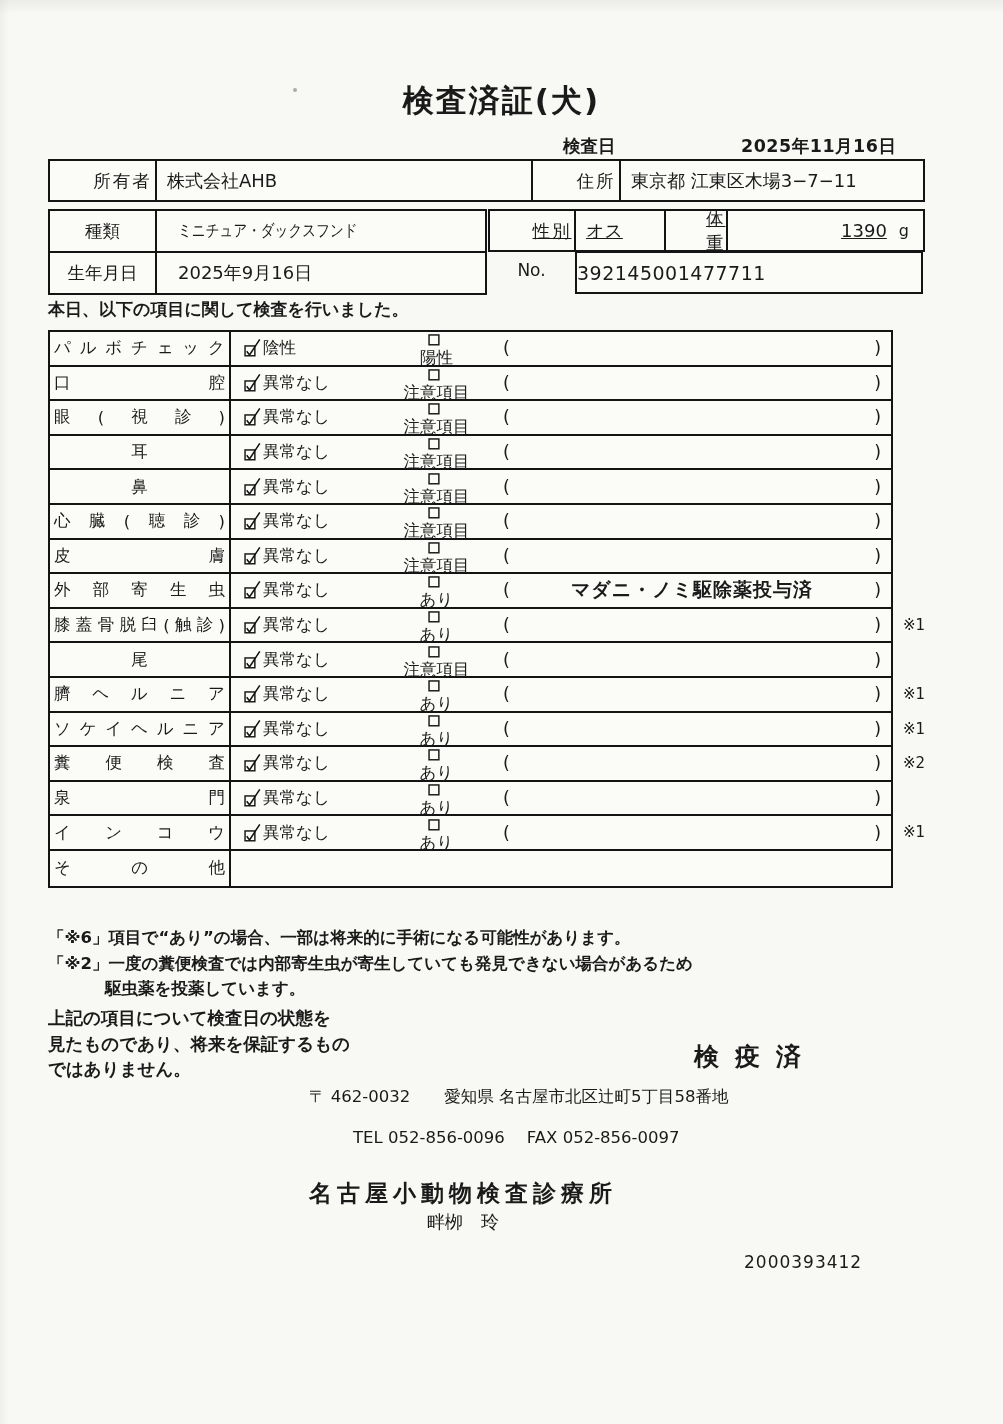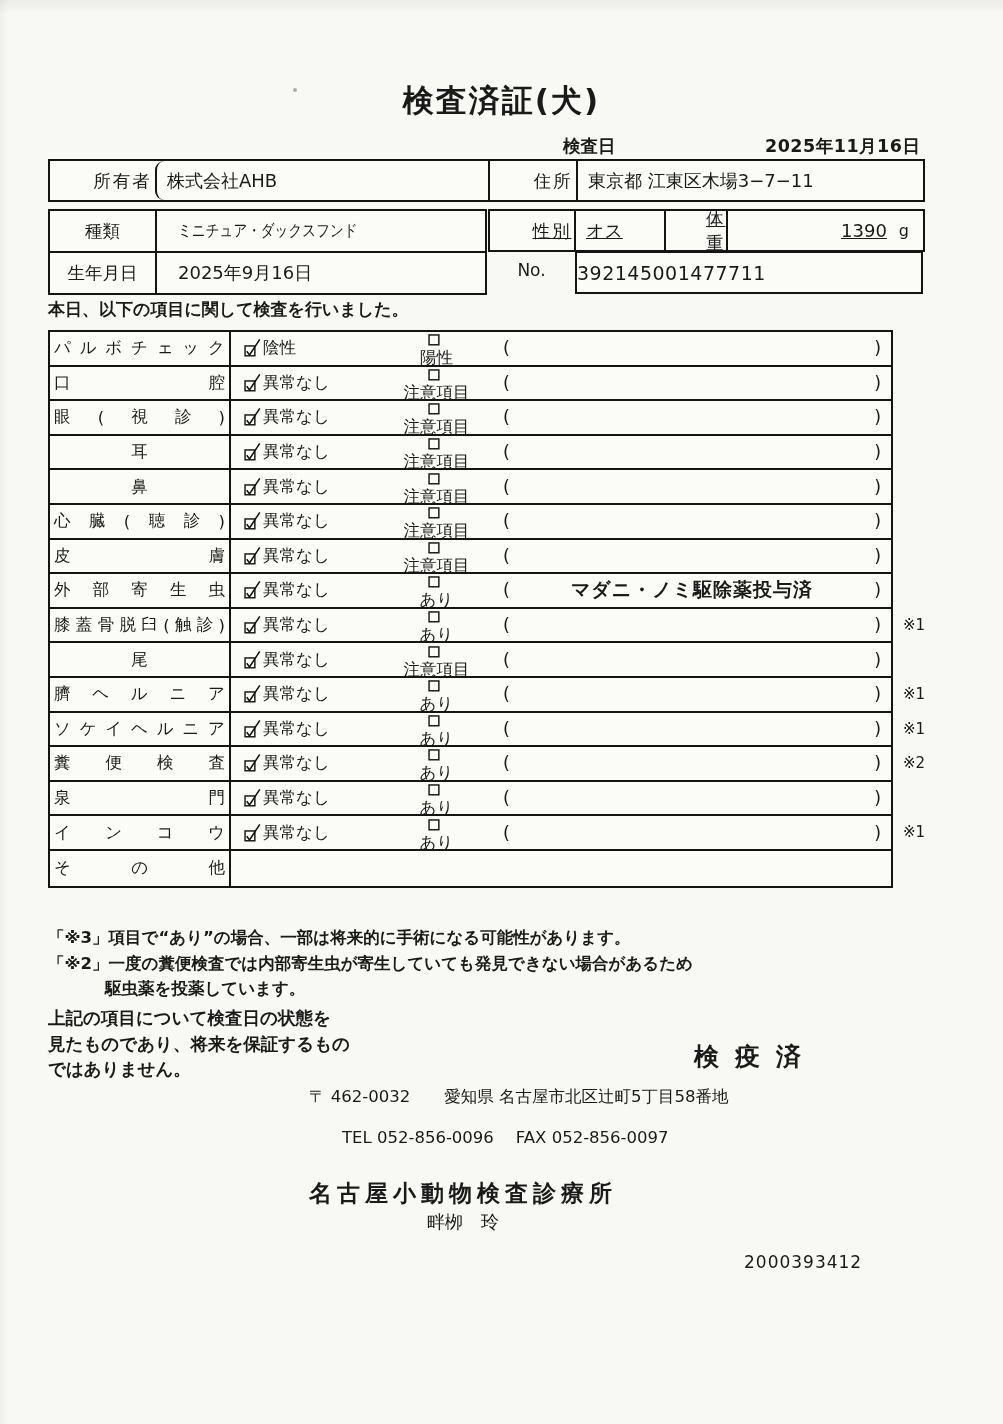--- a/index.html
+++ b/index.html
@@ -21,32 +21,32 @@
   .abs { position:absolute; }
 
   .title {
     top:80px; left:0; width:100%;
     text-align:center;
     font-size:31px; font-weight:700; letter-spacing:2px;
   }
   .scan-dot { top:88px; left:293px; width:4px; height:4px; border-radius:50%; background:#8a8a86; opacity:.7; }
 
   .insp-label { top:134px; left:563px; font-size:17.5px; font-weight:600; }
-  .insp-value { top:134px; left:765px; font-size:17.5px; font-weight:600; letter-spacing:.5px; }
+  .insp-value { top:134px; left:741px; font-size:17.5px; font-weight:600; letter-spacing:.5px; }
 
   
   .owner-table {
     top:159px; left:48px; width:877px; height:43px;
     display:flex; border:2px solid #141414; background:#fbfbf8;
   }
   .cell { display:flex; align-items:center; }
   .cell + .cell { border-left:2px solid #141414; }
   .cell.lab { justify-content:center; font-size:17.5px; font-weight:500; letter-spacing:2px;padding-left:40px; }
   .cell.val { padding-left:10px; font-size:18px; font-weight:500; }
-  .ow-c1 { width:105px; } .ow-c2 { width:333px;border-radius:9px; } .ow-c3 { width:88px; } .ow-c4 { flex:1; }
+  .ow-c1 { width:105px; } .ow-c2 { width:376px; } .ow-c3 { width:88px; } .ow-c4 { flex:1; }
 
   
   .pet-left {
     top:209px; left:48px; width:439px; height:86px;
     border:2px solid #141414; background:#fbfbf8;
     display:flex; flex-direction:column;
   }
   .pet-row { flex:1; display:flex; }
   .pet-row:first-child { border-bottom:2px solid #141414; }
   .pl-lab { width:107px; border-right:2px solid #141414; display:flex; align-items:center; justify-content:center; font-size:17.5px; font-weight:500; }
@@ -96,21 +96,21 @@
   .cl-mark { position:absolute; left:853px; top:7px; font-size:15px; font-weight:500; white-space:nowrap; }
 
   .footnotes { top:925px; left:48px; font-size:16.5px; font-weight:600; line-height:25.5px; }
   .fn-indent { padding-left:57px; }
 
   .disclaimer { top:1006px; left:48px; font-size:17.5px; font-weight:700; line-height:25.5px; }
 
   .stamp { top:1040px; left:694px; font-size:25px; font-weight:600; letter-spacing:16px; white-space:nowrap; }
 
   .addr { top:1086px; left:309px; display:flex; gap:34px; font-size:16.5px; font-weight:400; white-space:nowrap; }
-  .telfax { top:1128px; left:342px; display:flex; gap:22px; font-size:16.5px; font-weight:500; white-space:nowrap; }
+  .telfax { top:1128px; left:353px; display:flex; gap:22px; font-size:16.5px; font-weight:500; white-space:nowrap; }
 
   .clinic-name { top:1178px; left:309px; font-size:23px; font-weight:600; letter-spacing:5px; white-space:nowrap; }
   .vet-name { top:1210px; left:427px; font-size:18px; font-weight:500; }
   .serial { top:1252px; left:744px; font-size:17px; font-weight:500; letter-spacing:1px; }
 </style>
 </head>
 <body>
 
 <div class="paper">
 
@@ -628,21 +628,21 @@
           <span>そ</span>
           <span>の</span>
           <span>他</span>
         </div>
       <div class="cl-body"></div>
       <span class="cl-mark"></span>
     </div>
   </div>
 
   <div class="abs footnotes">
-    <div>「※3」項目で“あり”の場合、一部は将来的に手術になる可能性があります。</div>
+    <div>「※6」項目で“あり”の場合、一部は将来的に手術になる可能性があります。</div>
     <div>「※2」一度の糞便検査では内部寄生虫が寄生していても発見できない場合があるため</div>
     <div class="fn-indent">駆虫薬を投薬しています。</div>
   </div>
 
   <div class="abs disclaimer">
     <div>上記の項目について検査日の状態を</div>
     <div>見たものであり、将来を保証するもの</div>
     <div>ではありません。</div>
   </div>
 

